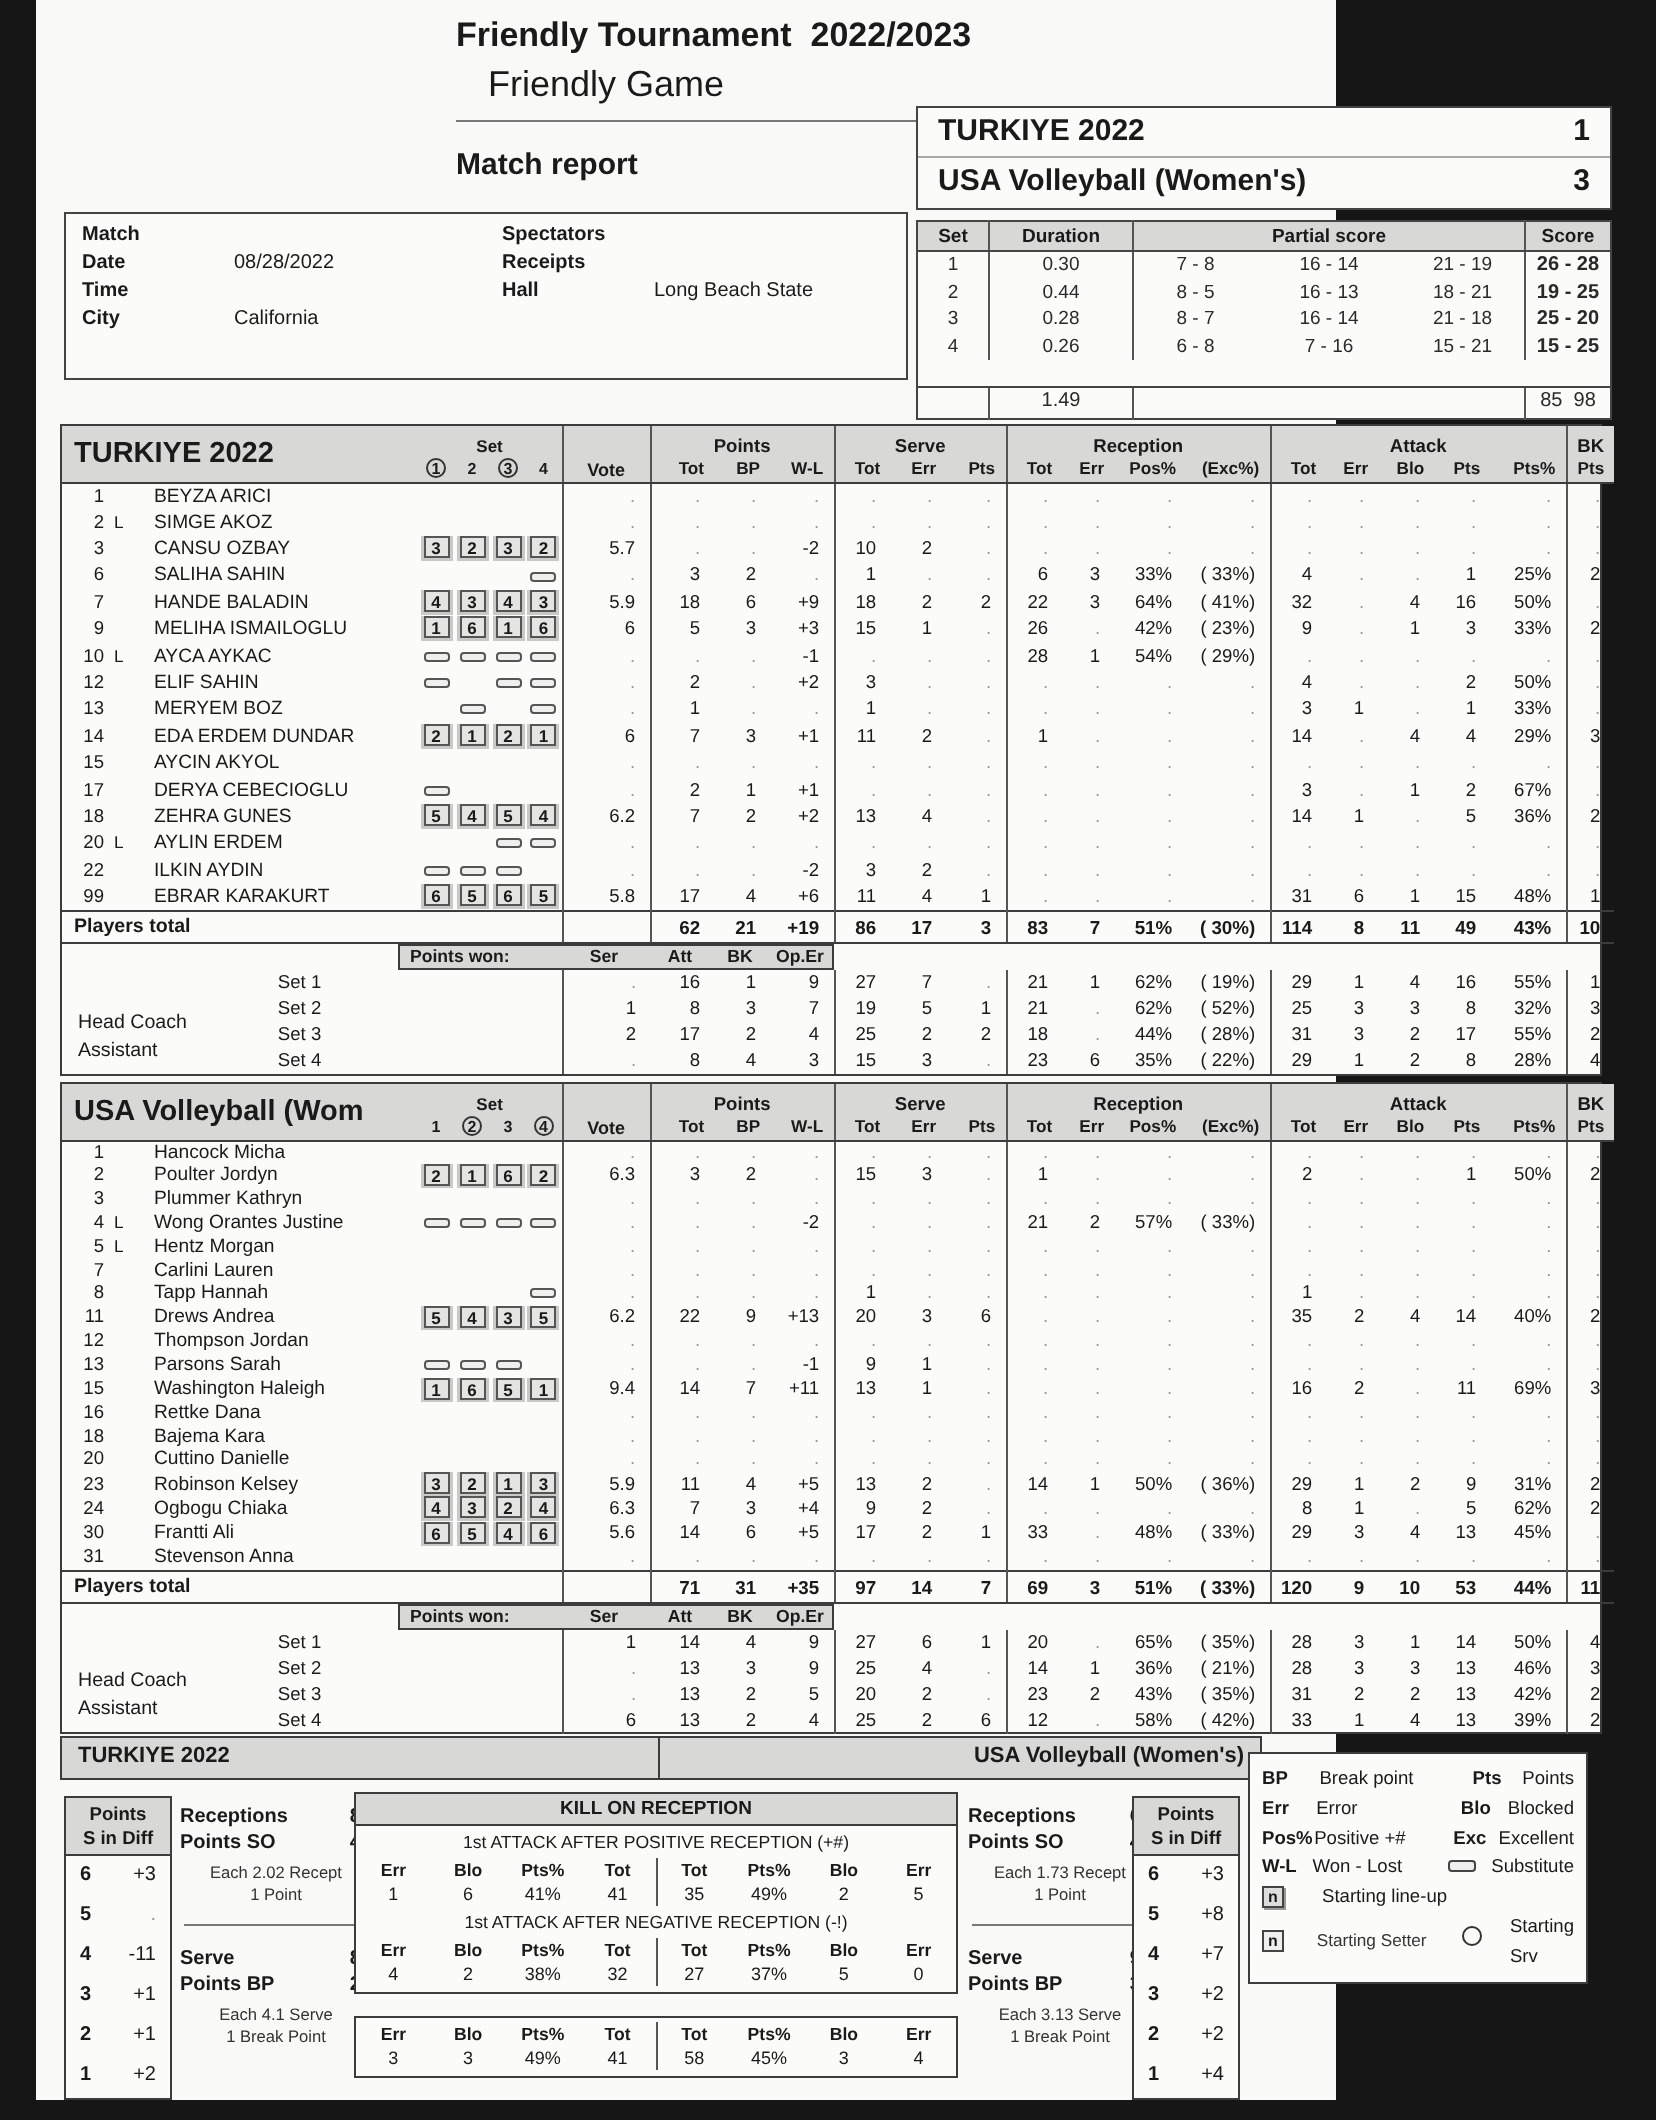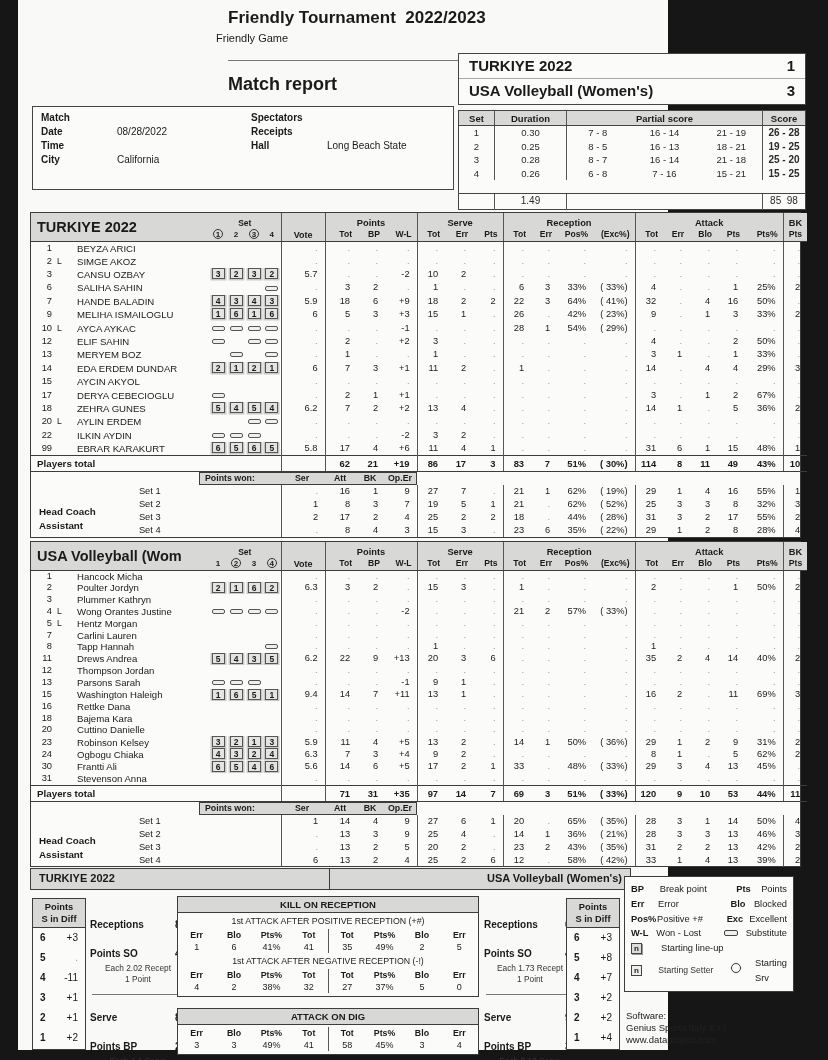--- a/index.html
+++ b/index.html
@@ -7,23 +7,23 @@
   body {
     width:828px; height:1060px; position:relative;
     background:#161616;
     font-family:"Liberation Sans", sans-serif;
     color:#1a1a1a;
   }
   .page { position:absolute; left:18px; top:0; width:650px; height:1050px; background:#f9f9f7; }
 
   
   .title   { position:absolute; left:210px; top:8px;  font-size:17px; font-weight:bold; white-space:pre; }
-  .subtitle{ position:absolute; left:198px; top:32px; font-size:11px; }
+  .subtitle{ position:absolute; left:226px; top:32px; font-size:18px; }
   .hline   { position:absolute; left:210px; top:60px; width:232px; height:1px; background:#787878; }
-  .report  { position:absolute; left:210px; top:74px; font-size:18px; font-weight:bold; }
+  .report  { position:absolute; left:210px; top:74px; font-size:15px; font-weight:bold; }
 
   
   .mbox { position:absolute; left:14px; top:106px; width:422px; height:84px; border:1.5px solid #444; background:#fbfbf9; }
   .mgrid { display:grid; grid-template-columns:76px 134px 76px auto; font-size:10px; padding:5px 0 0 8px; row-gap:3px; }
   .ml { font-weight:bold; }
   .refbox { position:absolute; left:14px; top:192px; width:422px; height:26px; border:1.5px solid #444; font-size:10px; font-weight:bold; padding:5px 8px; background:#fbfbf9; }
 
   
   .scorebox { position:absolute; left:440px; top:53px; width:348px; height:52px; border:1.5px solid #444; background:#fbfbf9; }
   .scorerow { display:flex; justify-content:space-between; padding:0 10px; font-weight:bold; font-size:15px; line-height:24px; }
@@ -65,36 +65,36 @@
   .sbx { display:inline-block; width:13px; height:11px; line-height:11px; border:1px solid #555; background:#e4e4e2; box-shadow:0 0 0 1.5px #c9c9c7; font-size:8.5px; font-weight:bold; text-align:center; margin:0 2px; }
   .ssub { display:inline-block; width:13px; height:5px; border:1px solid #555; border-radius:2px; background:#efefed; margin:0 2px; vertical-align:middle; }
   .trow td { border-top:1.5px solid #3c3c3c; border-bottom:1.5px solid #3c3c3c; font-weight:bold; height:15px; line-height:15px; font-size:9.4px; }
   .trow .lab { text-align:left; padding-left:6px !important; font-size:9.8px; }
   .pwrow td { height:14px; vertical-align:middle; }
   .pw { display:flex; margin-left:168px; background:#d8d8d6; border:1px solid #3c3c3c; font-weight:bold; font-size:8.8px; height:13px; line-height:11px; }
   .pwl { width:80px; text-align:left; padding-left:5px; }
   .pwc { text-align:center; }
   .srow td { height:13px; line-height:13px; font-size:9.3px; }
   .slabel { text-align:center; padding-right:12px !important; }
-  .coach { position:absolute; left:8px; font-size:9.8px; font-weight:bold; }
+  .coach { position:absolute; left:8px; font-size:9.8px; font-weight:normal; }
   .hc { bottom:20px; } .as { bottom:6px; }
 
   
   .bottom { position:absolute; left:12px; top:868px; width:771px; height:186px; }
   .bbar { position:absolute; left:0; top:0; width:601px; height:22px; display:flex; }
   .bc { background:#d8d8d6; border:1.2px solid #3c3c3c; font-weight:bold; font-size:11px; line-height:19px; }
   .bc.l { width:300px; padding-left:8px; }
   .bc.r { flex:1; text-align:right; padding-right:8px; margin-left:-1.2px; }
   .diffbox { position:absolute; width:54px; height:152px; border:1.5px solid #3c3c3c; background:#fbfbf9; }
   .dbh { background:#d8d8d6; text-align:center; font-weight:bold; font-size:9.3px; line-height:11.5px; padding:3px 0 2px 0; border-bottom:1.5px solid #3c3c3c; }
   .drow { display:flex; font-size:10px; line-height:20px; padding:0 7px; }
   .dn { font-weight:bold; width:14px; }
   .dv { flex:1; text-align:right; }
   .statsblk { position:absolute; width:96px; font-size:10px; }
-  .sline { display:flex; font-weight:bold; line-height:13px;margin-top:16px; }
+  .sline { display:flex; font-weight:bold; line-height:13px; }
   .sline .slab { flex:1; }
   .sline .sv { width:24px; text-align:right; }
   .snote { text-align:center; font-size:8.3px; color:#333; line-height:10.5px; margin-top:3px; }
   .sdiv { border-top:1px solid #787878; margin:10px 2px; }
   .kbox { position:absolute; left:147px; width:302px; border:1.5px solid #3c3c3c; background:#fbfbf9; }
   .kill { top:28px; } .digb { top:140px; }
   .ktitle { background:#d8d8d6; border-bottom:1.2px solid #3c3c3c; font-weight:bold; font-size:9.5px; text-align:center; line-height:15px; }
   .ksub { text-align:center; font-size:8.8px; line-height:15px; padding-top:1px; }
   .krow { display:flex; }
   .krow span { flex:1; text-align:center; font-size:9px; line-height:12px; }
@@ -179,21 +179,21 @@
     <tr>
       <td>1</td>
       <td class="vr">0.30</td>
       <td class="vr">7 - 8</td>
       <td>16 - 14</td>
       <td>21 - 19</td>
       <td class="vr sc">26 - 28</td>
     </tr>
     <tr>
       <td>2</td>
-      <td class="vr">0.25</td>
+      <td class="vr">0.44</td>
       <td class="vr">8 - 5</td>
       <td>16 - 13</td>
       <td>18 - 21</td>
       <td class="vr sc">19 - 25</td>
     </tr>
     <tr>
       <td>3</td>
       <td class="vr">0.28</td>
       <td class="vr">8 - 7</td>
       <td>16 - 14</td>
@@ -1575,21 +1575,20 @@
           <span>38%</span>
           <span>32</span>
           <span class="d5">27</span>
           <span>37%</span>
           <span>5</span>
           <span>0</span>
       </div>
     </div>
 
     <div class="kbox digb">
-      <div class="ktitle">ATTACK ON DIG</div>
       <div class="krow khead" style="padding-top:2px;">
         <span>Err</span>
           <span>Blo</span>
           <span>Pts%</span>
           <span>Tot</span>
           <span class="d5">Tot</span>
           <span>Pts%</span>
           <span>Blo</span>
           <span>Err</span>
       </div>
@@ -1696,20 +1695,15 @@
           <span class="lgv2"></span>
       </div>
       <div class="lgrow">
         <span class="lgk"><span class="lg-box lt">n</span></span>
         <span class="lgv sm">Starting Setter</span>
         <span class="lgk2"><span class="lg-circ"></span></span>
         <span class="lgv2">Starting Srv</span>
       </div>
     </div>
 
-    <div class="software">
-      <div>Software:</div>
-      <div>Genius Sports Italy S.r.l.</div>
-      <div>www.dataproject.com</div>
-    </div>
   </div>
 
 </div>
 
 </body></html>

